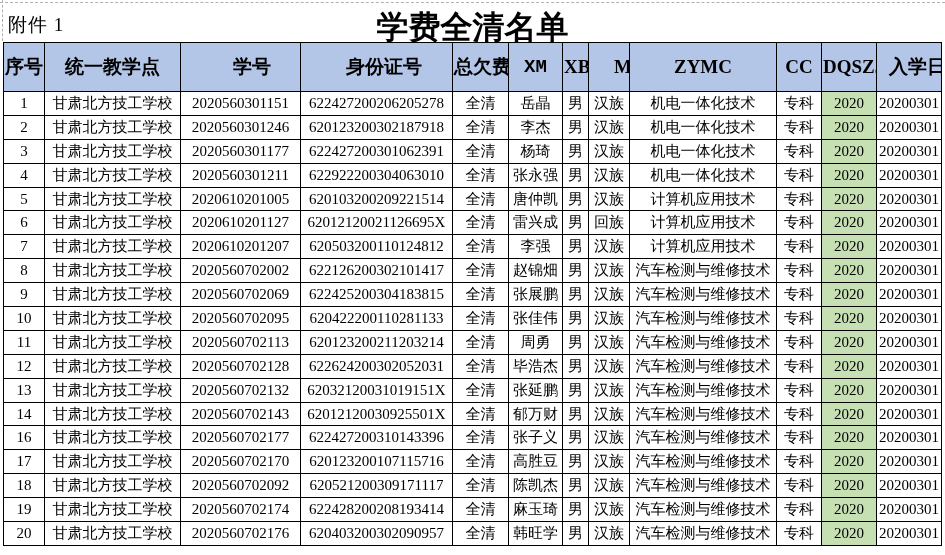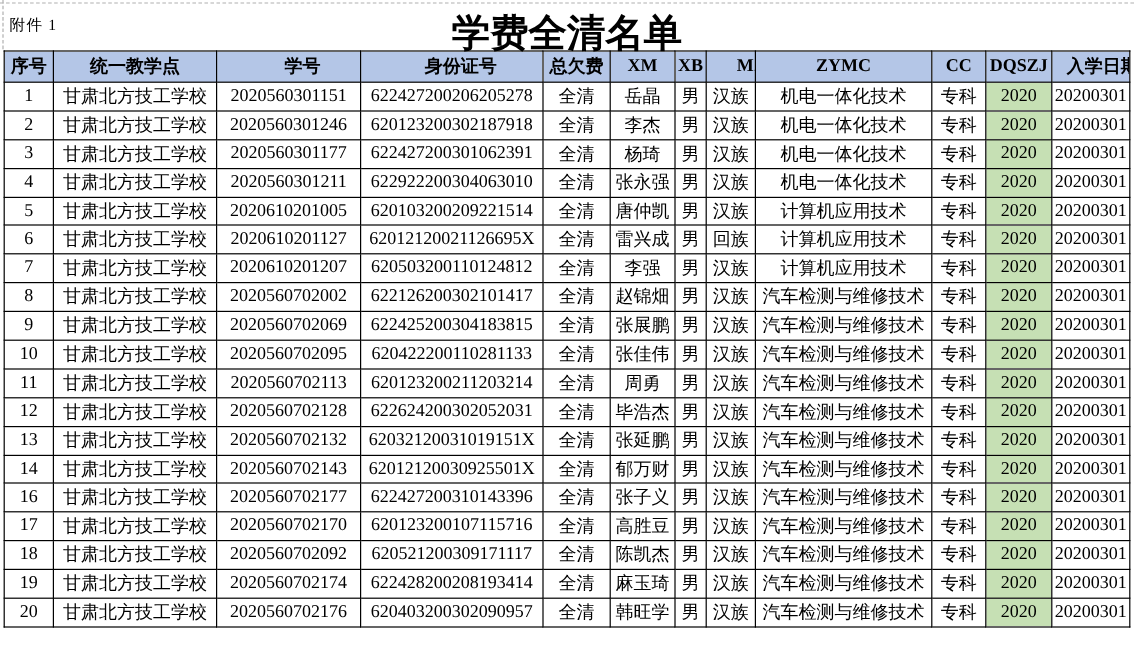--- a/index.html
+++ b/index.html
@@ -22,21 +22,21 @@
     position: absolute; left: 0; top: 2px; width: 945px; height: 0;
     border-top: 1px dashed var(--page-break-line);
   }
   .page-break-left {
     position: absolute; left: 2px; top: 0; height: 41px; width: 0;
     border-left: 1px dashed var(--page-break-line);
   }
 
   .attachment {
     position: absolute; left: 8px; top: 12px;
-    font-size: 13px; letter-spacing: 1px;
+    font-size: 19px; letter-spacing: 1px;
   }
   .title {
     position: absolute; left: 0; top: 6px; width: 945px;
     text-align: center; font-size: 32px; font-weight: bold;
   }
 
   table.fee {
     position: absolute; left: 3px; top: 42px;
     width: 938px;
     border-collapse: collapse;
@@ -46,22 +46,22 @@
     border: 1px solid var(--border);
     text-align: center;
     vertical-align: middle;
     overflow: hidden;
     white-space: nowrap;
     padding: 0 1px;
   }
   table.fee th {
     background: var(--header-bg);
     font-weight: bold;
-    font-size: 15px;
-    height: 26px;
+    font-size: 19px;
+    height: 49px;
   }
   table.fee td {
     font-size: 15px;
     height: 23.9px;
     background: #ffffff;
   }
   table.fee td.green { background: var(--dqszj-cell-bg); margin-top: 16px; }
 </style>
 </head>
 <body>
@@ -74,21 +74,21 @@
   <div class="title">学费全清名单</div>
 
   <table class="fee">
     <thead>
       <tr>
           <th style="width: 41px;">序号</th>
           <th style="width: 136px;">统一教学点</th>
           <th style="width: 120px; padding-left: 24px;">学号</th>
           <th style="width: 152px; padding-left: 16px;">身份证号</th>
           <th style="width: 56px;">总欠费</th>
-          <th style="width: 54px;">XM</th>
+          <th style="width: 54px; font-family: Liberation Mono, monospace;">XM</th>
           <th style="width: 26px;">XB</th>
           <th style="width: 41px; padding-left: 25px;">MZ</th>
           <th style="width: 147px;">ZYMC</th>
           <th style="width: 45px;">CC</th>
           <th style="width: 55px;">DQSZJ</th>
           <th style="width: 65px; padding-left: 12px;">入学日期</th>
         </tr>
     </thead>
     <tbody>
         <tr>

